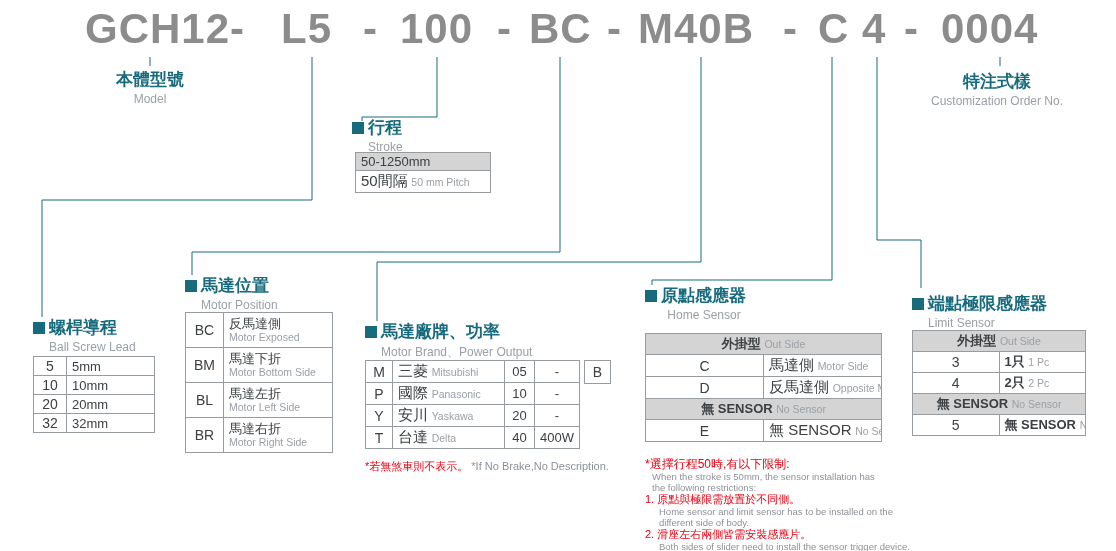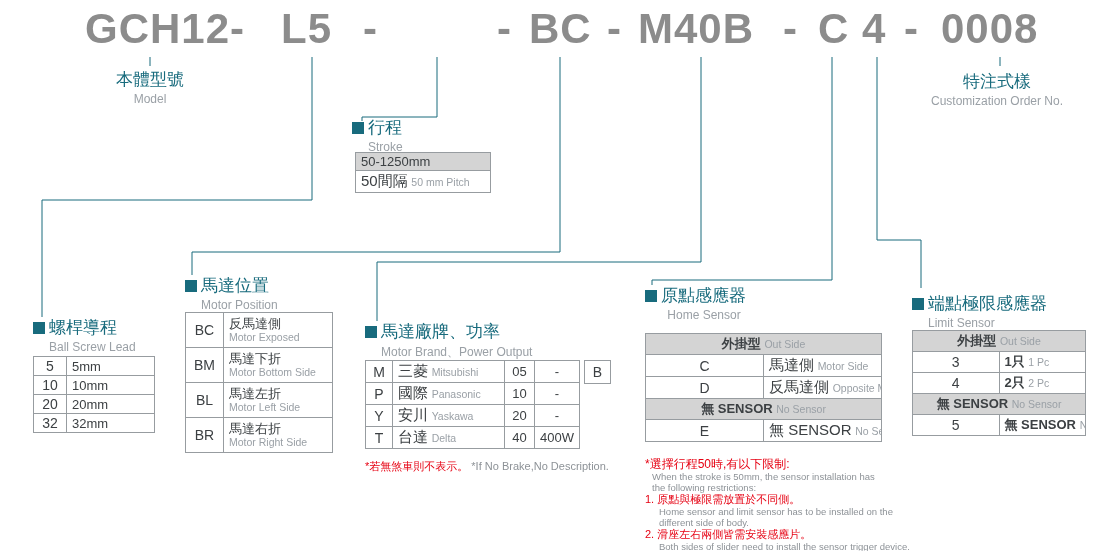--- a/index.html
+++ b/index.html
@@ -13,21 +13,21 @@
   
   .title-part {
     position:absolute; top:5px; font-size:42px; font-weight:bold;
     color:#8c8c8c; letter-spacing:1px; white-space:nowrap;
   }
 
   
   .sec { position:absolute; white-space:nowrap; }
   .head-line { display:flex; align-items:center; }
   .sq { display:inline-block; width:12px; height:12px; background:#186b7d; margin-right:4px; flex:0 0 auto; }
-  .zh-head { color:#186b7d; font-size:17px; font-weight:normal; }
+  .zh-head { color:#186b7d; font-size:17px; font-weight:bold; }
   .en-sub { color:#9aa0a6; font-size:12px; margin-top:1px; }
   .ind { padding-left:16px; }
   .ctr { text-align:center; }
 
   
   table.tbl { position:absolute; border-collapse:collapse; table-layout:fixed; background:#fff; }
   .tbl td {
     border:1px solid #979ca0; padding:1px 5px; font-size:13px; color:#3c4043;
     height:14px; vertical-align:middle; white-space:nowrap; overflow:hidden;
   }
@@ -69,29 +69,30 @@
     <polyline points="701,57 701,262 377,262 377,321" fill="none" stroke="#186b7d" stroke-width="1"></polyline>
     <polyline points="832,57 832,280 652,280 652,285" fill="none" stroke="#186b7d" stroke-width="1"></polyline>
     <polyline points="877,57 877,240 921,240 921,288" fill="none" stroke="#186b7d" stroke-width="1"></polyline>
     <polyline points="1000,57 1000,66" fill="none" stroke="#186b7d" stroke-width="1"></polyline>
   </svg>
 
   <div class="title-part" style="left:85px">GCH12</div>
   <div class="title-part" style="left:230px">-</div>
   <div class="title-part" style="left:281px">L5</div>
   <div class="title-part" style="left:363px">-</div>
+  <div class="title-part" style="left:400px">100</div>
   <div class="title-part" style="left:497px">-</div>
   <div class="title-part" style="left:529px">BC</div>
   <div class="title-part" style="left:607px">-</div>
   <div class="title-part" style="left:638px">M40B</div>
   <div class="title-part" style="left:783px">-</div>
   <div class="title-part" style="left:818px">C</div>
   <div class="title-part" style="left:862px">4</div>
   <div class="title-part" style="left:904px">-</div>
-  <div class="title-part" style="left:941px">0008</div>
+  <div class="title-part" style="left:941px">0004</div>
 
   <div class="sec ctr" style="left:95px; top:68px; width:110px">
     <div class="zh-head">本體型號</div>
     <div class="en-sub">Model</div>
   </div>
 
   <div class="sec ctr" style="left:897px; top:70px; width:200px">
     <div class="zh-head">特注式樣</div>
     <div class="en-sub">Customization Order No.</div>
   </div>

